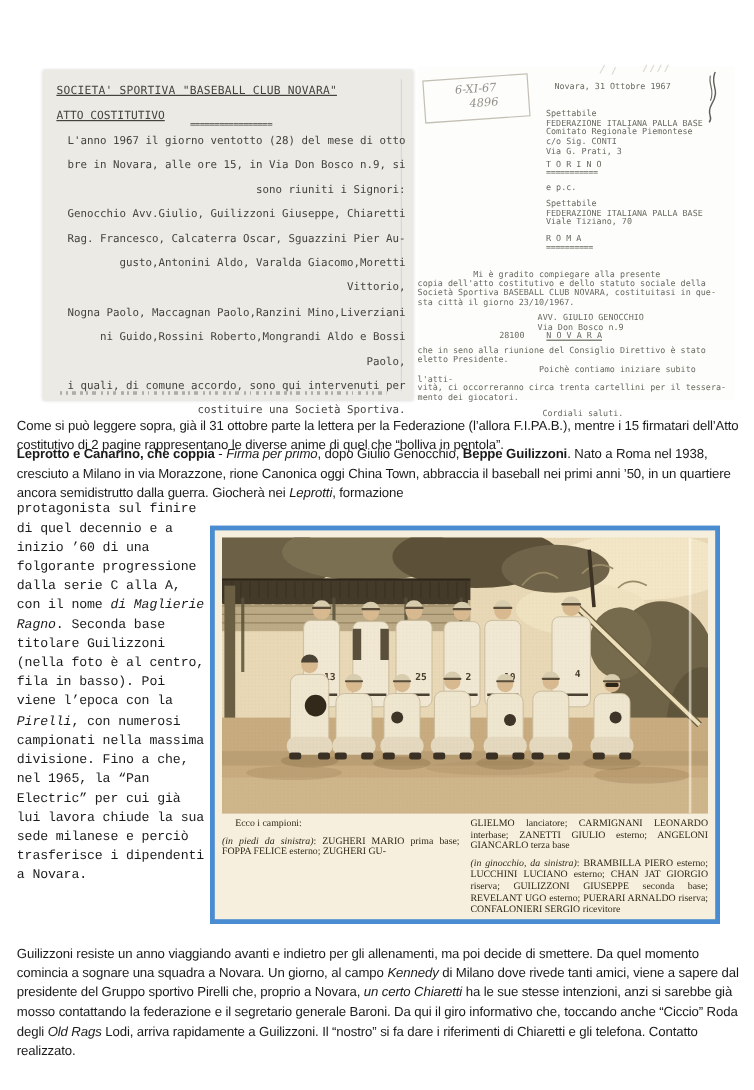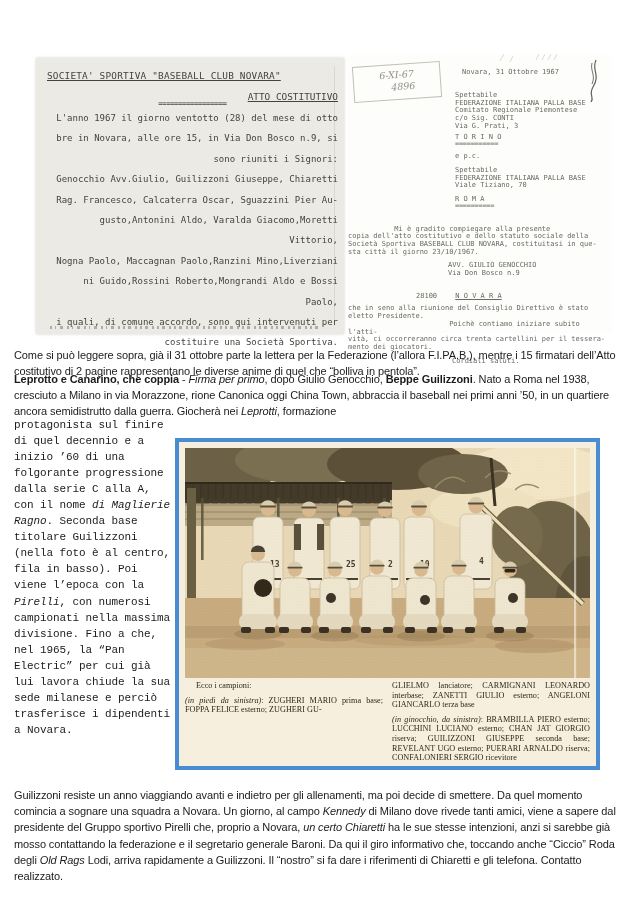--- a/index.html
+++ b/index.html
@@ -7,21 +7,21 @@
        font-family:"Liberation Sans",sans-serif;overflow:hidden;}
 
   
   .scan-left{position:absolute;left:36px;top:58px;width:308px;height:276px;
     background:#ebeae5;box-shadow:0 0 3px rgba(0,0,0,.18);
     font-family:"DejaVu Sans Mono",monospace;color:#45433d;
     padding:12px 6px 0 11px;box-sizing:border-box;}
   .scan-left::after{content:"";position:absolute;right:9px;top:8px;bottom:8px;
     width:1px;background:rgba(0,0,0,.08);}
   .sl-title{font-size:9.4px;letter-spacing:.2px;text-decoration:underline;}
-  .sl-head{text-align:right;font-size:9.4px;margin-top:10px;}
+  .sl-head{text-align:left;font-size:9.4px;margin-top:10px;}
   .sl-head .u{text-decoration:underline;}
   .sl-rule{text-align:center;font-size:7.5px;line-height:4px;letter-spacing:-.5px;}
   .sl-body{margin-top:2px;font-size:9px;line-height:20.4px;white-space:pre-wrap;text-align:right;}
   .sl-cut{position:absolute;left:14px;bottom:5px;width:272px;height:3px;opacity:.5;
     background:repeating-linear-gradient(90deg,#6f6f6f 0 2px,transparent 2px 5px,
       #6f6f6f 5px 6.5px,transparent 6.5px 10px,#6f6f6f 10px 13px,transparent 13px 17px);}
 
   
   .scan-right{position:absolute;left:348px;top:55px;width:264px;height:278px;
     background:#fdfdfb;font-family:"DejaVu Sans Mono",monospace;color:#6a6a62;
@@ -104,21 +104,21 @@
   <div class="lt ml107" style="margin-top:7px">e p.c.</div>
   <div class="lt ml107" style="margin-top:6px">Spettabile
 FEDERAZIONE ITALIANA PALLA BASE
 Viale Tiziano, 70</div>
   <div class="lt ml107" style="margin-top:6px">R O M A</div>
   <div class="lt ml107 rule">==========</div>
   <div class="lt" style="margin-top:17px">           Mi è gradito compiegare alla presente
 copia dell'atto costitutivo e dello statuto sociale della
 Società Sportiva BASEBALL CLUB NOVARA, costituitasi in que-
 sta città il giorno 23/10/1967.</div>
-  <div class="lt" style="margin:5px 0 16px 100px">AVV. GIULIO GENOCCHIO
+  <div class="lt" style="margin:5px 0 0 100px">AVV. GIULIO GENOCCHIO
 Via Don Bosco n.9</div>
   <div>
     <span class="lt" style="margin-left:68px">28100</span>
     <span class="lt" style="margin-left:14px;text-decoration:underline">N O V A R A</span>
   </div>
   <div class="lt" style="margin-top:4px">che in seno alla riunione del Consiglio Direttivo è stato
 eletto Presidente.
                         Poichè contiamo iniziare subito l'atti-
 vità, ci occorreranno circa trenta cartellini per il tessera-
 mento dei giocatori.</div>

